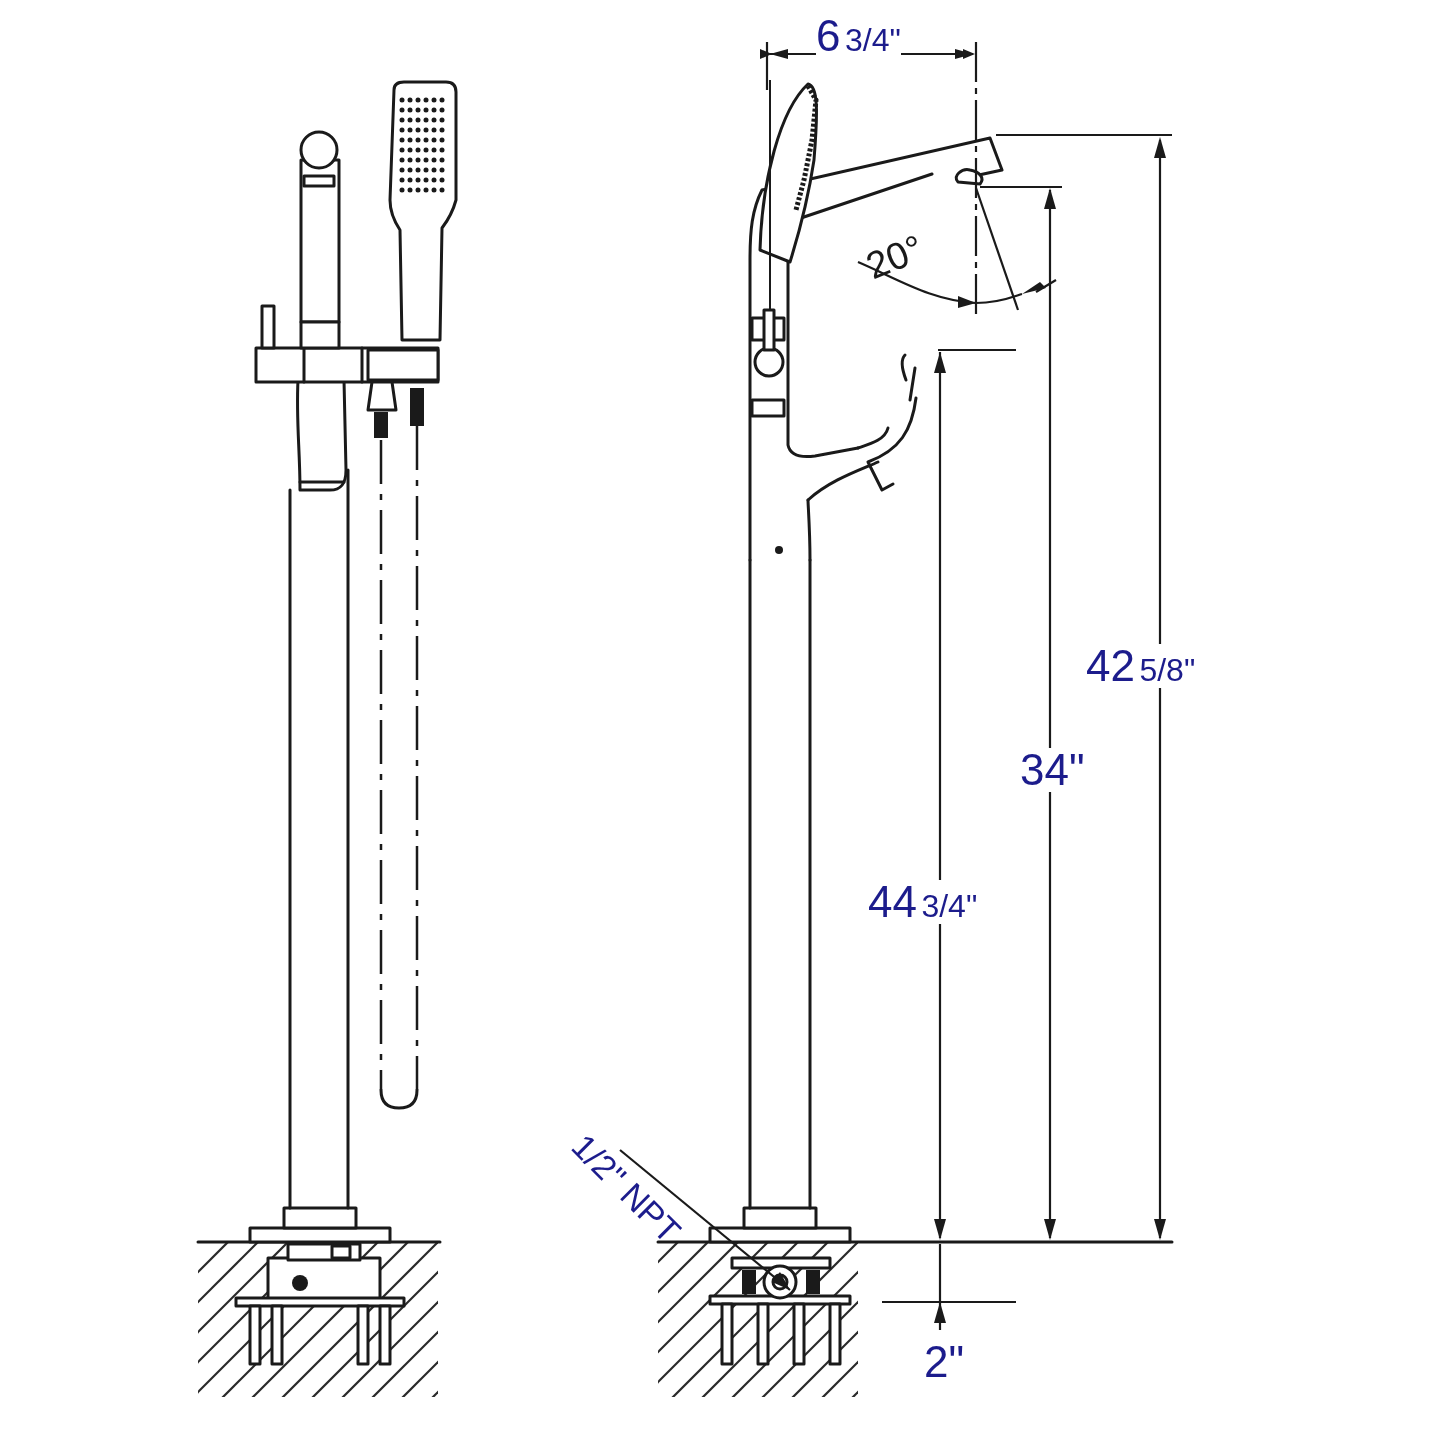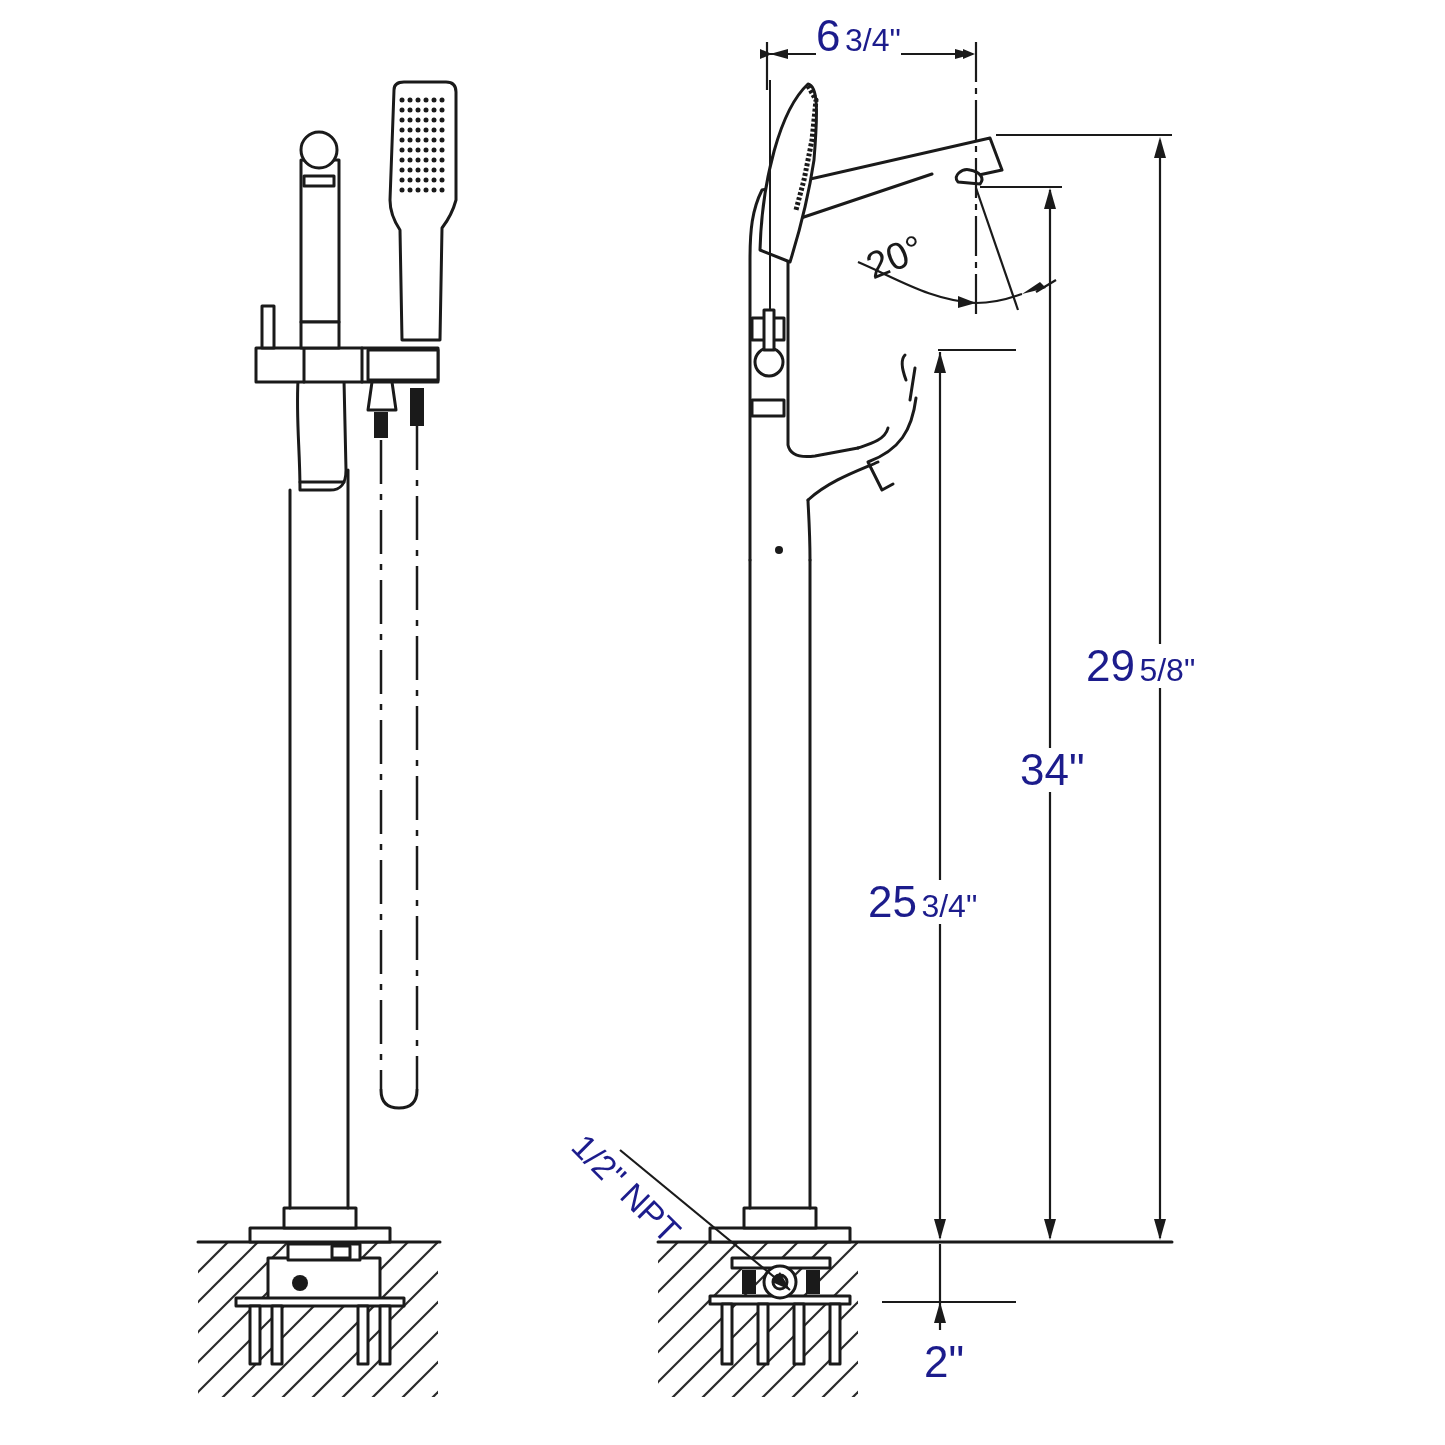--- a/index.html
+++ b/index.html
@@ -259,28 +259,28 @@
 </svg>
 
 <div class="lbl" style="left:816px;top:14px;">
   <span class="big">6</span>
   <span class="frac">3/4"</span>
 </div>
 
 <div class="lbl deg" style="left:866px;top:238px;transform:rotate(-22deg);background:transparent;">20°</div>
 
 <div class="lbl" style="left:1086px;top:644px;">
-  <span class="big">29</span>
+  <span class="big">42</span>
   <span class="frac">5/8"</span>
 </div>
 
 <div class="lbl big" style="left:1020px;top:748px;">34"</div>
 
 <div class="lbl" style="left:868px;top:880px;">
-  <span class="big">25</span>
+  <span class="big">44</span>
   <span class="frac">3/4"</span>
 </div>
 
 <div class="lbl big" style="left:924px;top:1340px;background:transparent;">2"</div>
 
 <div class="lbl" style="left:590px;top:1128px;font-size:34px;transform:rotate(45deg);transform-origin:0 0;background:transparent;">1/2" NPT</div>
 
 </div>
 
 </body></html>

